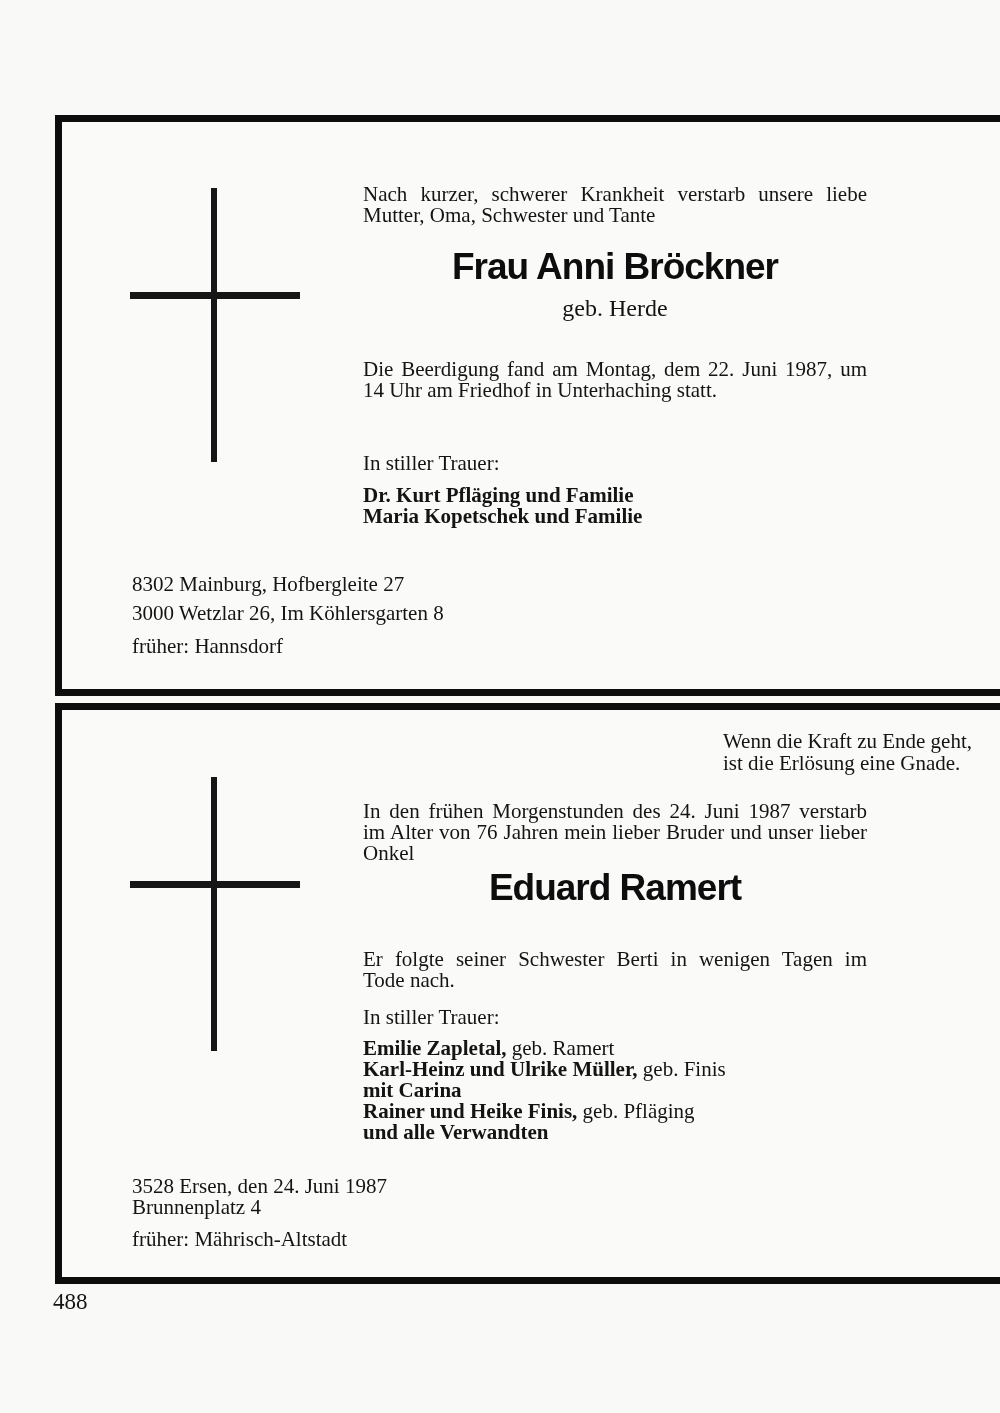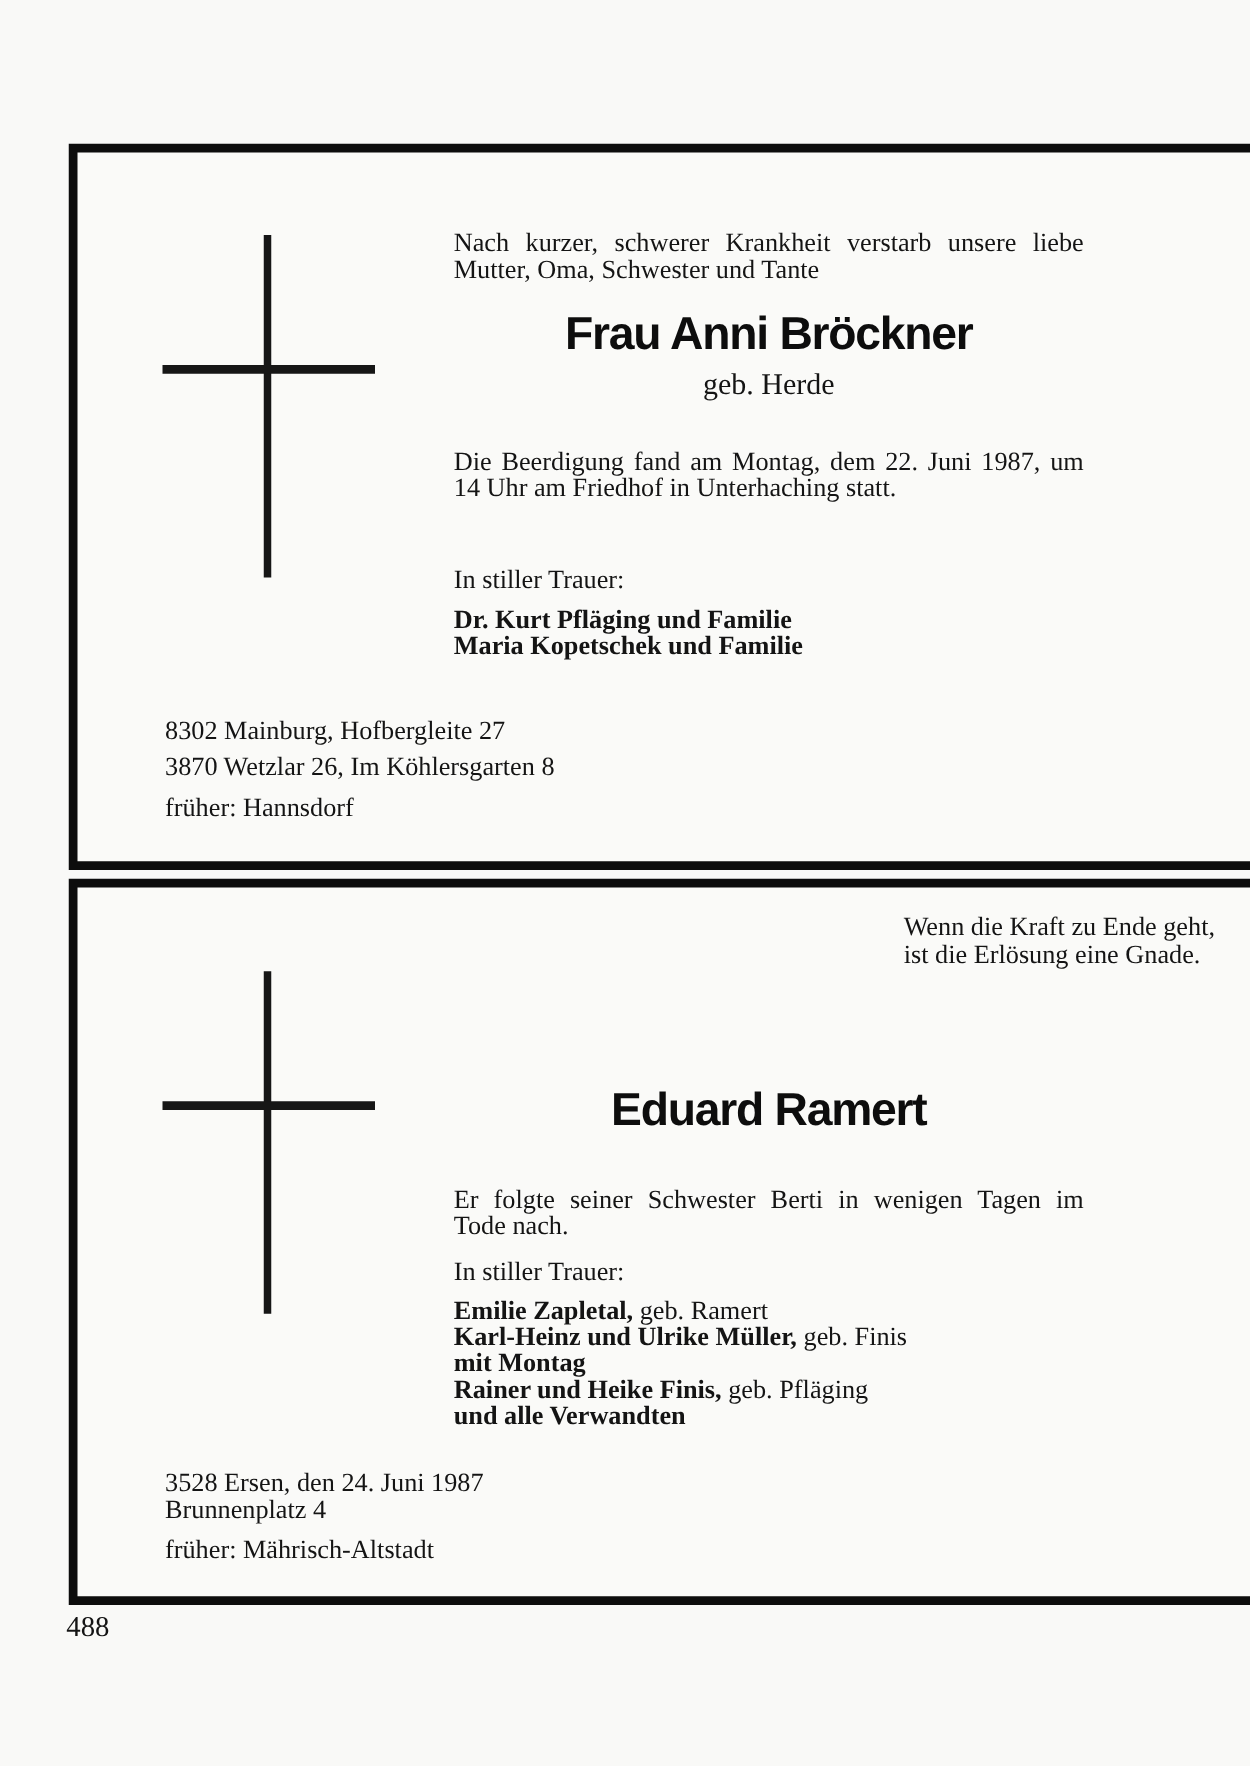--- a/index.html
+++ b/index.html
@@ -124,51 +124,56 @@
 
     <div class="col body-txt" style="top:331px">In stiller Trauer:</div>
 
     <div class="col body-txt mourners" style="top:363px">
       <div class="line"><span>Dr. Kurt Pfläging und Familie</span><span class="reg"></span></div>
       <div class="line"><span>Maria Kopetschek und Familie</span><span class="reg"></span></div>
     </div>
 
     <div class="addr addr1" style="top:448px">
       <div class="line">8302 Mainburg, Hofbergleite 27</div>
-      <div class="line">3870 Wetzlar 26, Im Köhlersgarten 8</div>
+      <div class="line">3000 Wetzlar 26, Im Köhlersgarten 8</div>
       <div class="line" style="margin-top:4px">früher: Hannsdorf</div>
     </div>
   </div>
 
   <div class="notice" id="notice2">
 
     <div class="quote" style="top:20px">
       <div class="line">Wenn die Kraft zu Ende geht,</div>
       <div class="line">ist die Erlösung eine Gnade.</div>
     </div>
 
     <div class="cross" style="top:67px">
       <div class="vbar"></div>
       <div class="hbar"></div>
     </div>
 
+    <div class="col body-txt" style="top:91px">
+      <div class="line just">In den frühen Morgenstunden des 24. Juni 1987 verstarb</div>
+      <div class="line just">im Alter von 76 Jahren mein lieber Bruder und unser lieber</div>
+      <div class="line">Onkel</div>
+    </div>
 
     <div class="col deceased-name" style="top:158px">Eduard Ramert</div>
 
     <div class="col body-txt" style="top:239px">
       <div class="line just">Er folgte seiner Schwester Berti in wenigen Tagen im</div>
       <div class="line">Tode nach.</div>
     </div>
 
     <div class="col body-txt" style="top:297px">In stiller Trauer:</div>
 
     <div class="col body-txt mourners" style="top:328px">
       <div class="line"><span>Emilie Zapletal,</span><span class="reg"> geb. Ramert</span></div>
       <div class="line"><span>Karl-Heinz und Ulrike Müller,</span><span class="reg"> geb. Finis</span></div>
-      <div class="line"><span>mit Montag</span><span class="reg"></span></div>
+      <div class="line"><span>mit Carina</span><span class="reg"></span></div>
       <div class="line"><span>Rainer und Heike Finis,</span><span class="reg"> geb. Pfläging</span></div>
       <div class="line"><span>und alle Verwandten</span><span class="reg"></span></div>
     </div>
 
     <div class="addr addr2" style="top:466px">
       <div class="line">3528 Ersen, den 24. Juni 1987</div>
       <div class="line">Brunnenplatz 4</div>
       <div class="line" style="margin-top:11px">früher: Mährisch-Altstadt</div>
     </div>
   </div>

